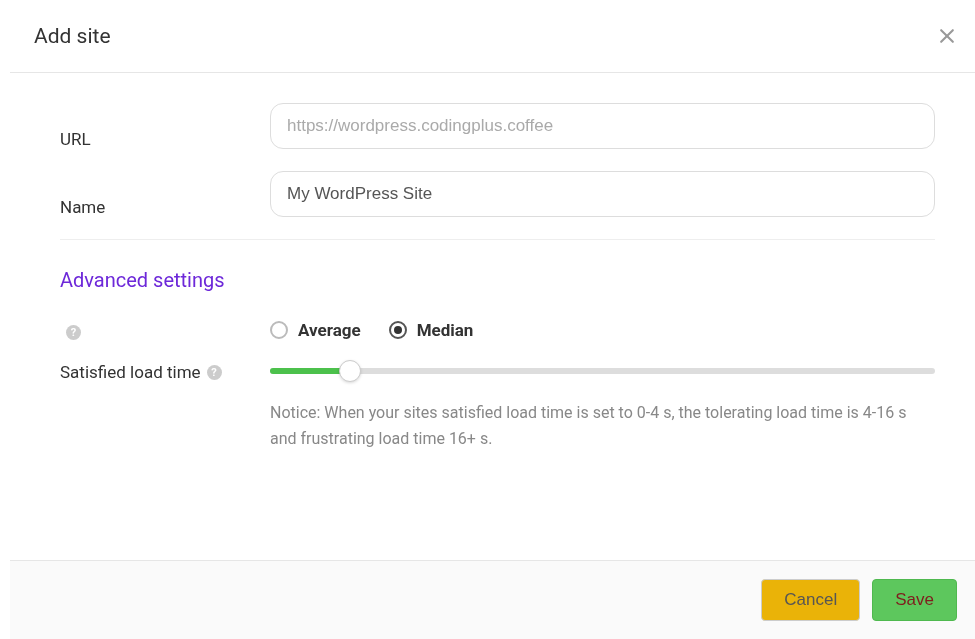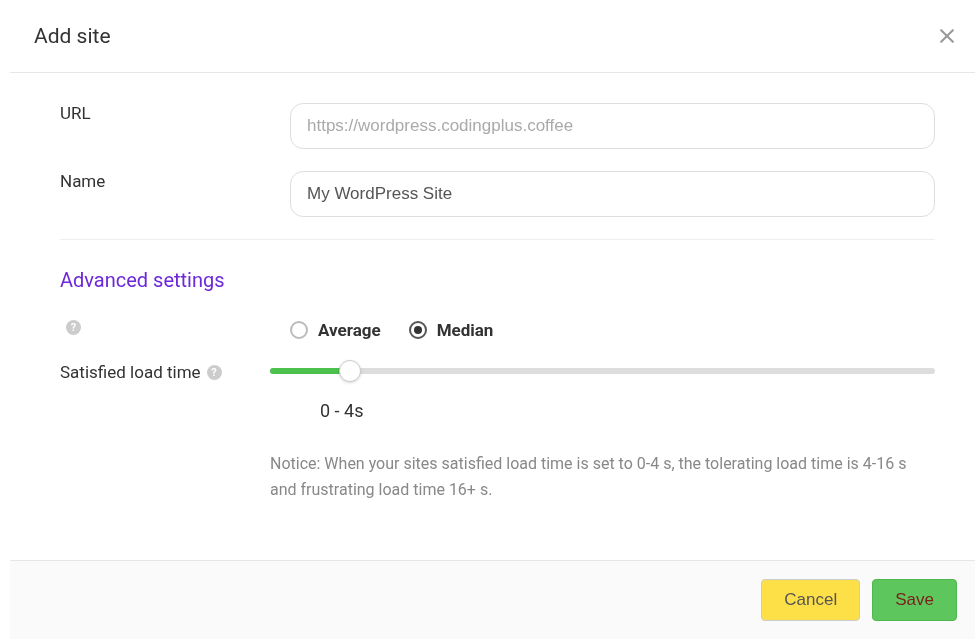--- a/index.html
+++ b/index.html
@@ -48,23 +48,22 @@
       width: 20px;
       height: 20px;
     }
     .modal-body {
       flex: 1;
       padding: 30px 50px 20px 50px;
       overflow-y: auto;
     }
     .form-row {
       display: flex;
-      align-items: flex-start;
+      align-items: flex-end;
       margin-bottom: 22px;
-      gap: 20px;
     }
     .form-label {
       width: 210px;
       flex-shrink: 0;
       font-size: 17px;
       color: #333;
       display: flex;
       align-items: center;
     }
     .form-input {
@@ -202,21 +201,21 @@
       gap: 12px;
     }
     .btn {
       padding: 10px 22px;
       font-size: 17px;
       border-radius: 4px;
       cursor: pointer;
       border: 1px solid transparent;
     }
     .btn-cancel {
-      background: #fde047;
+      background: #eab308;
       color: #555;
       border-color: #ccc;
     }
     .btn-save {
       background: #5dc75d;
       color: #7f1d1d;
       border-color: #4fb94f;
     }
   </style>
 </head>
@@ -269,21 +268,20 @@
     <div class="slider-section">
       <label class="form-label">
         <span>Satisfied load time</span>
         <span class="help-icon">?</span>
       </label>
       <div class="slider-wrap">
         <div class="slider-track">
           <div class="slider-fill"></div>
           <div class="slider-thumb"></div>
         </div>
-        <div class="slider-value">0 - 4s</div>
         <p class="notice-text">Notice: When your sites satisfied load time is set to 0-4 s, the tolerating load time is 4-16 s and frustrating load time 16+ s.</p>
       </div>
     </div>
 
   </div>
 
   <div class="modal-footer">
     <button class="btn btn-cancel">Cancel</button>
     <button class="btn btn-save">Save</button>
   </div>

